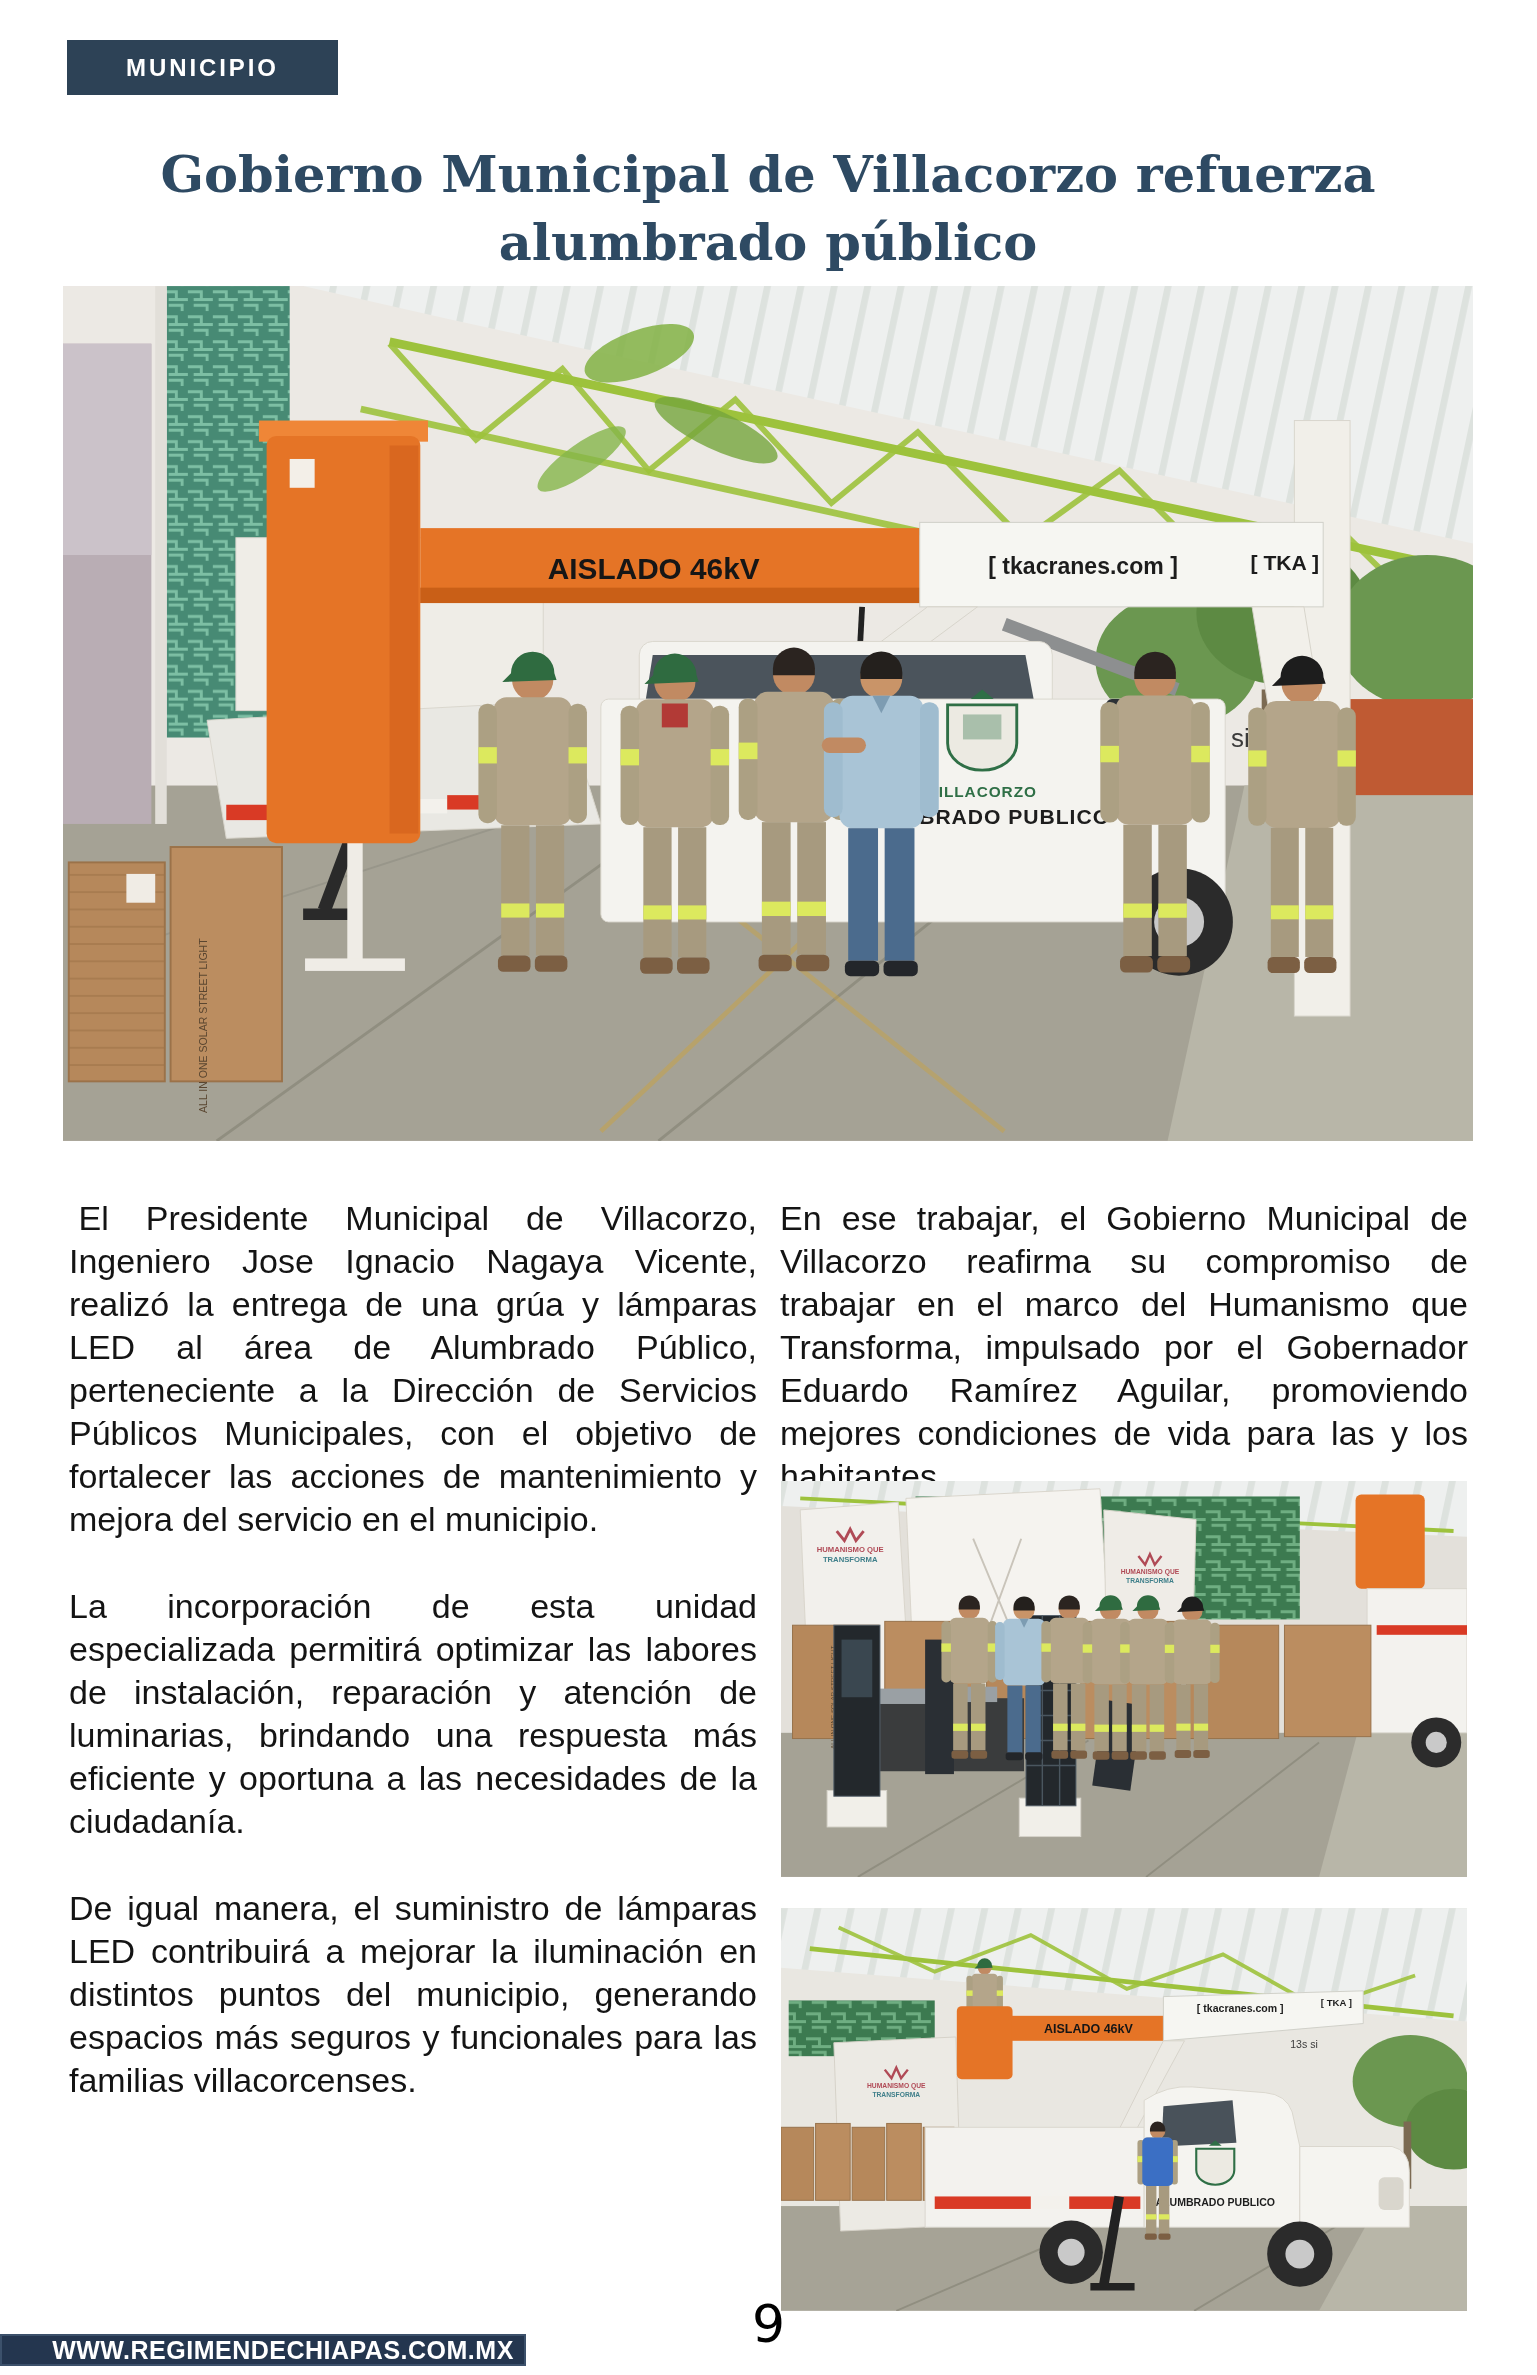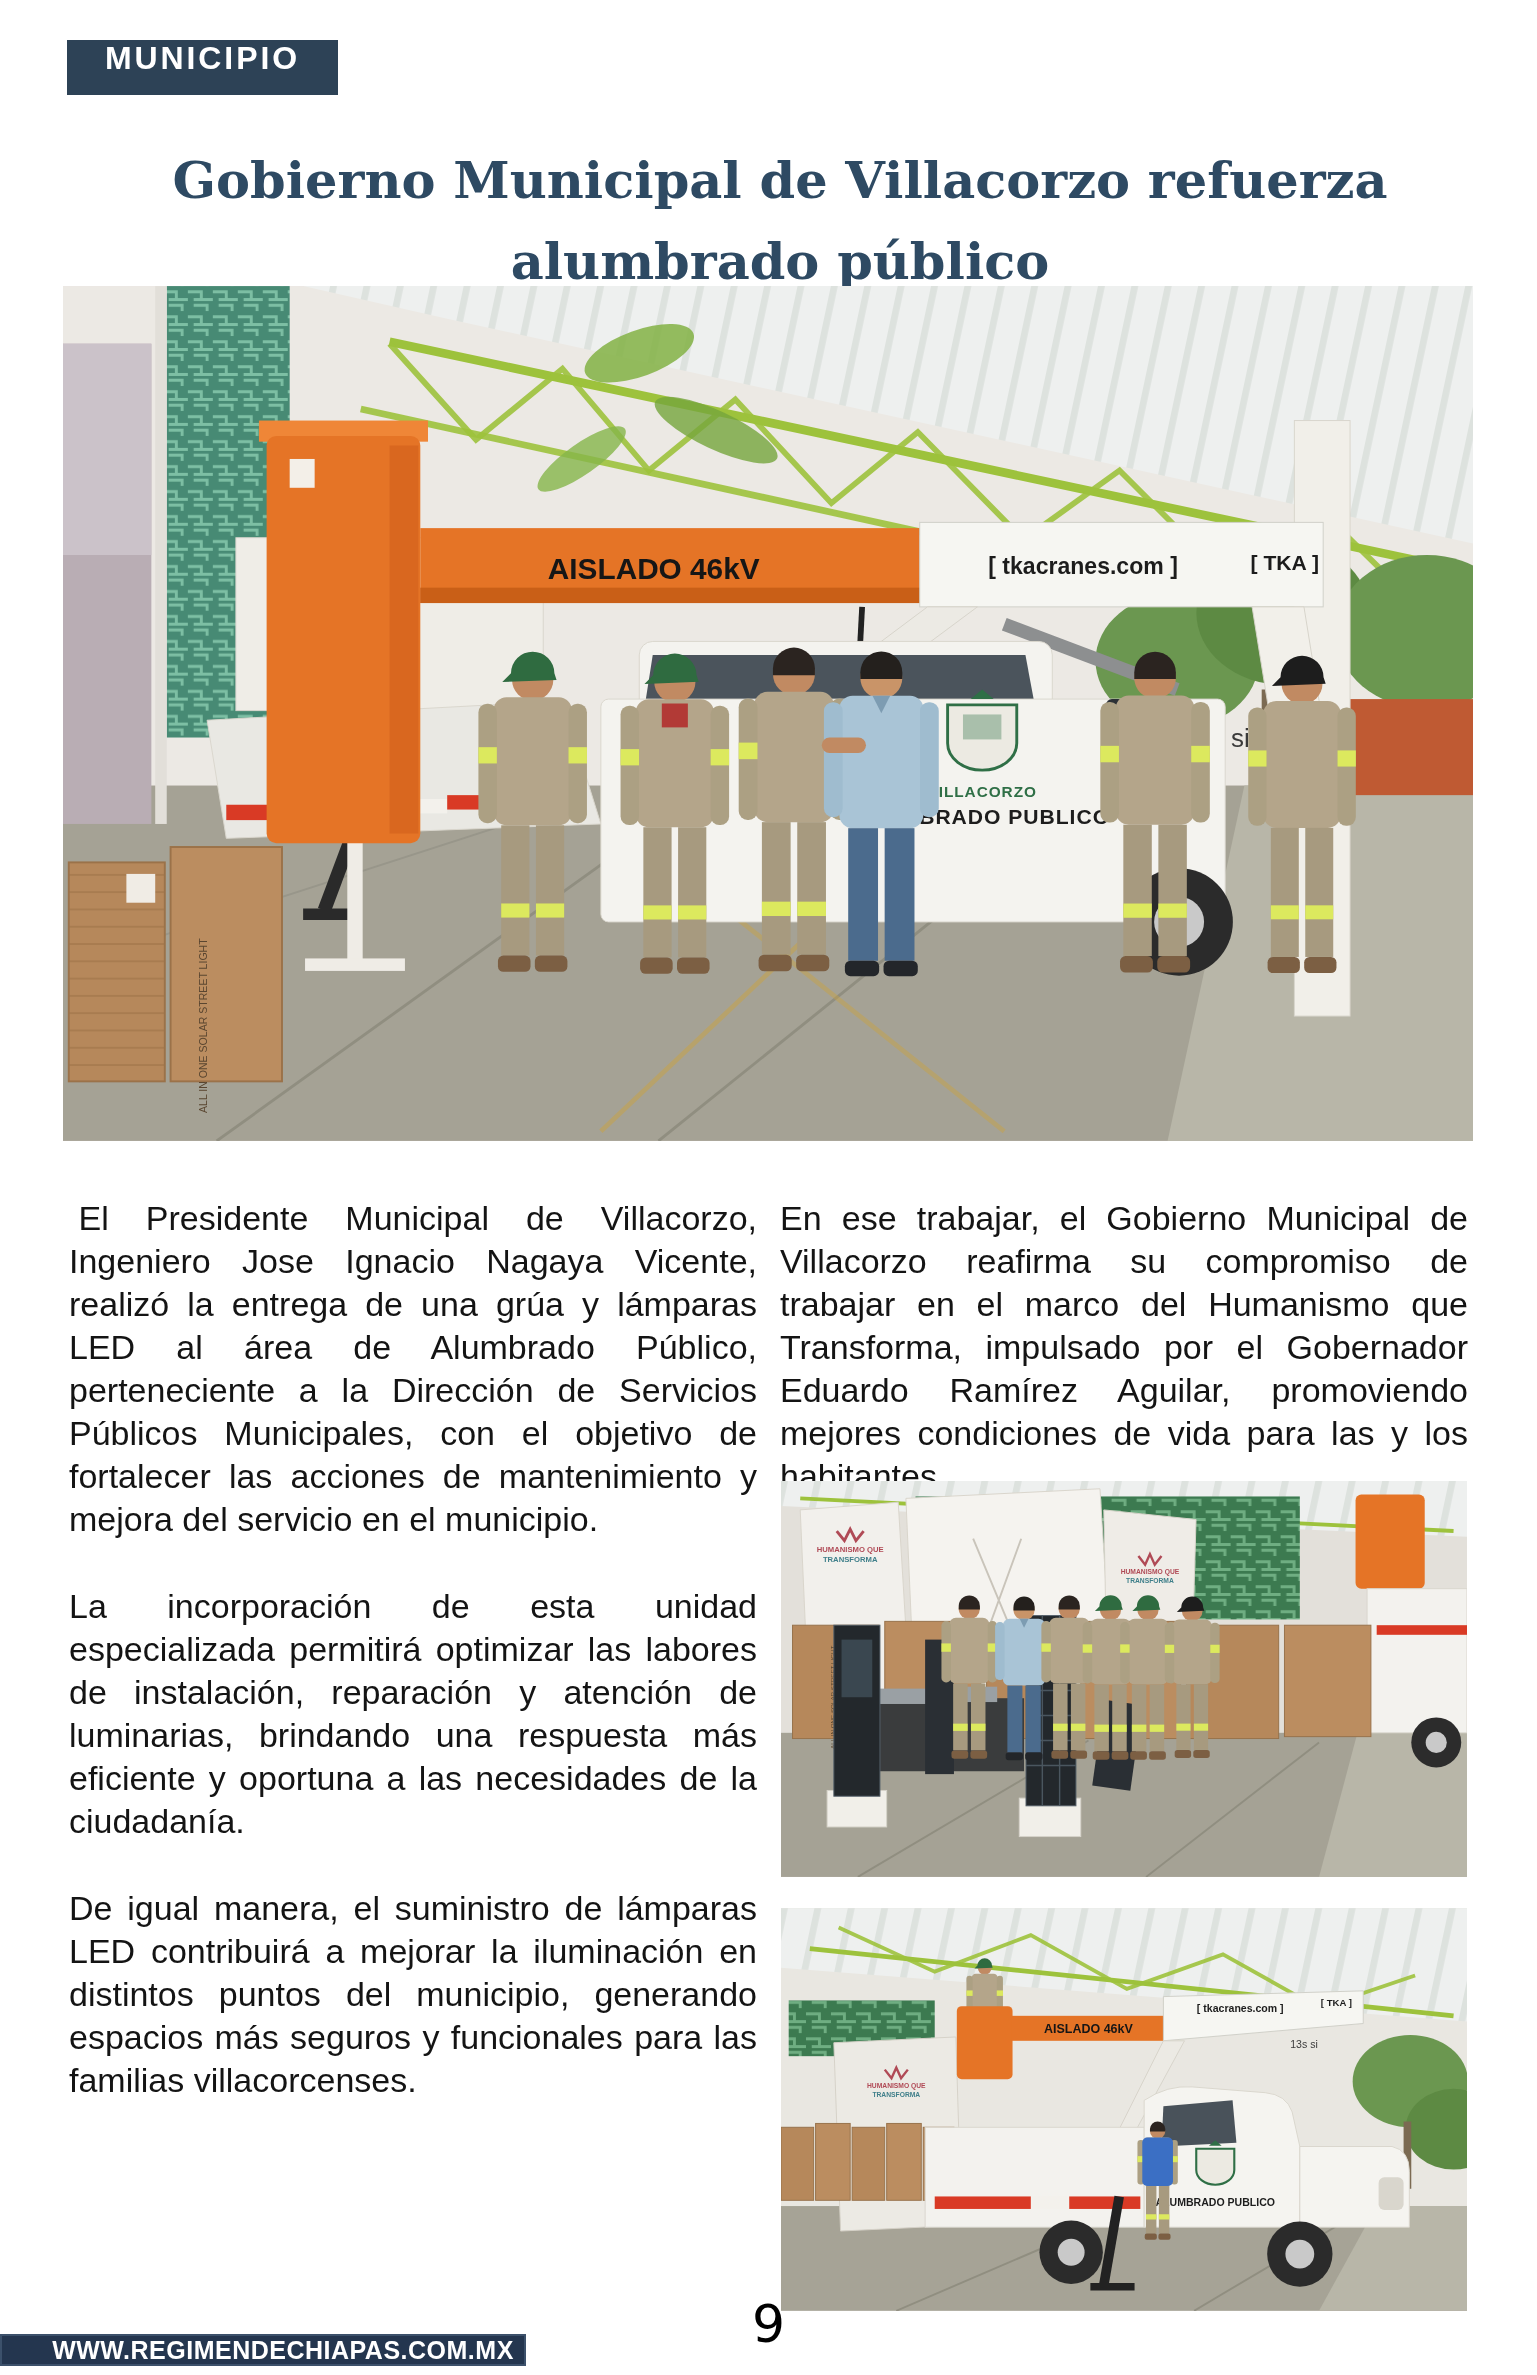--- a/index.html
+++ b/index.html
@@ -1,20 +1,20 @@
 <!DOCTYPE html>
 <html lang="es"><head>
 <meta charset="utf-8">
 <style>
   html,body{margin:0;padding:0;background:#ffffff;}
   body{width:1537px;height:2376px;position:relative;font-family:"Liberation Sans",sans-serif;overflow:hidden;}
   .badge{position:absolute;left:67px;top:40px;width:271px;height:55px;background:#2d4256;color:#fff;
-         display:flex;justify-content:center;font-weight:bold;font-size:32px;letter-spacing:2.9px;}
-  .title{position:absolute;left:50px;top:140px;width:1460px;text-align:center;
-         font-family:"DejaVu Serif",serif;font-weight:bold;color:#2e4a63;font-size:51px;line-height:81px;}
+         display:flex;align-items:center;justify-content:center;font-weight:bold;font-size:24px;letter-spacing:2.9px;}
+  .title{position:absolute;left:38px;top:140px;width:1460px;text-align:center;
+         font-family:"DejaVu Serif",serif;font-weight:bold;color:#2e4a63;font-size:51px;line-height:68px;}
   .photo{position:absolute;overflow:hidden;background:#e8e6e0;}
   .photo svg{display:block;}
   .photo-main{left:63px;top:286px;width:1410px;height:855px;}
   .photo-lamps{left:781px;top:1481px;width:686px;height:396px;}
   .photo-truck{left:781px;top:1908px;width:686px;height:403px;}
   .col{position:absolute;top:1190px;width:688px;font-size:34px;line-height:43px;text-align:justify;color:#141414;}
   .col1{left:69px;}
   .col2{left:780px;}
   .col p{margin:7px 0 44px 0;}
   .col1 p.first{text-indent:9.6px;}

